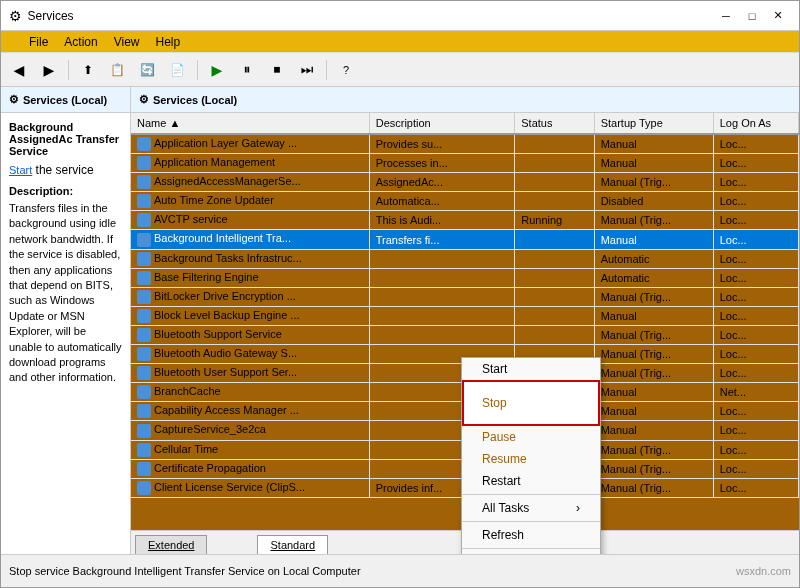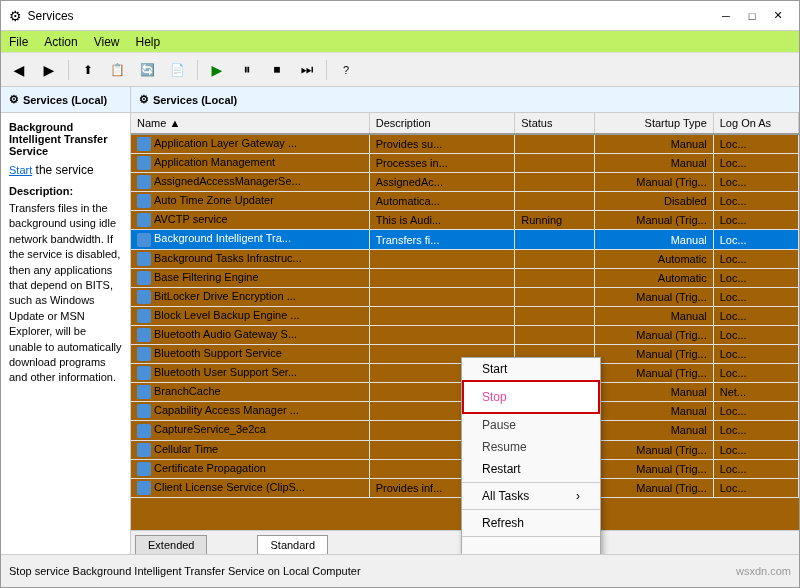--- a/index.html
+++ b/index.html
@@ -9,21 +9,21 @@
     .window { width: 800px; height: 588px; border: 1px solid #999; background: #f0f0f0; display: flex; flex-direction: column; }
 
     
     .title-bar { background: #fff; height: 30px; display: flex; align-items: center; padding: 0 8px; border-bottom: 1px solid #ccc; justify-content: space-between; }
     .title-bar-left { display: flex; align-items: center; gap: 6px; }
     .title-text { font-size: 12px; color: #000; }
     .title-controls { display: flex; gap: 0; }
     .title-btn { width: 26px; height: 20px; border: none; background: transparent; cursor: pointer; font-size: 11px; display: flex; align-items: center; justify-content: center; }
 
     
-    .menu-bar { height: 22px; display: flex; align-items: center; padding: 0 0; background: #bef264; border-bottom: 1px solid #ddd; }
+    .menu-bar { height: 22px; display: flex; align-items: center; padding: 0 20px; background: #eab308; border-bottom: 1px solid #ddd; }
     .menu-item { padding: 2px 8px; cursor: pointer; font-size: 12px; }
 
     
     .toolbar { height: 34px; display: flex; align-items: center; padding: 0 4px; gap: 2px; background: #f0f0f0; border-bottom: 1px solid #ccc; }
     .tb-btn { width: 28px; height: 26px; border: 1px solid transparent; background: transparent; cursor: pointer; display: flex; align-items: center; justify-content: center; font-size: 14px; }
     .tb-sep { width: 1px; height: 20px; background: #ccc; margin: 0 3px; }
 
     
     .main-area { display: flex; flex: 1; overflow: hidden; }
 
@@ -45,38 +45,38 @@
     table { width: 100%; border-collapse: collapse; }
     thead tr { background: #f0f0f0; }
     th { padding: 4px 6px; text-align: left; font-size: 11px; font-weight: normal; border-bottom: 2px solid #999; border-right: 1px solid #ccc; cursor: pointer; white-space: nowrap; }
     td { padding: 2px 6px; font-size: 11px; border-bottom: 1px solid #e0e0e0; border-right: 1px solid #e0e0e0; white-space: nowrap; overflow: hidden; max-width: 0; }
     tr.selected { background: #0078d7; color: white; padding-left: 12px; }
     tr.selected td { color: white; }
 
     
     .context-menu { position: absolute; background: #f9f9f9; border: 1px solid #aaa; box-shadow: 2px 2px 6px rgba(0,0,0,0.3); z-index: 100; min-width: 140px; }
     .ctx-item { padding: 4px 20px; font-size: 12px; cursor: pointer; color: #000; }
-    .ctx-item.disabled { color: #404040; cursor: default; }
+    .ctx-item.disabled { color: #a16207; cursor: default; }
     .ctx-item.bold-item { font-weight: bold; margin-top: 32px; }
-    .ctx-item.stop-highlight { background: #fff; border: 2px solid #cc0000; color: #ec4899; padding: 8px 18px; }
+    .ctx-item.stop-highlight { background: #fff; border: 2px solid #cc0000; color: #a16207; padding: 14px 18px; }
     .ctx-separator { height: 1px; background: #ccc; margin: 2px 0; }
     .ctx-arrow { float: right; }
 
     
     .bottom-tabs { height: 24px; display: flex; align-items: flex-end; padding: 0 4px; background: #f0f0f0; border-top: 1px solid #ccc; }
-    .tab { padding: 3px 12px; border: 1px solid #999; border-bottom: none; background: #e0e0e0; cursor: pointer; font-size: 11px; margin-right: 2px; }
+    .tab { padding: 3px 12px; border: 1px solid #999; border-bottom: none; background: #e0e0e0; cursor: pointer; font-size: 11px; margin-right: 2px; text-decoration: underline; }
     .tab.active { background: #fff; border-bottom: 1px solid #fff; margin-bottom: -1px; margin-left: 48px; }
 
     
     .status-bar { height: 22px; background: #f0f0f0; border-top: 1px solid #ccc; display: flex; align-items: center; padding: 16px 8px; font-size: 11px; justify-content: space-between; }
 
     .col-name { width: 180px; }
     .col-desc { width: 110px; }
     .col-status { width: 60px; }
-    .col-startup { width: 90px; text-align: right; }
+    .col-startup { width: 90px; }
     .col-logon { width: 60px; }
   </style>
 </head>
 <body>
 
 <div class="window">
 
   <div class="title-bar">
     <div class="title-bar-left">
       <span style="font-size:14px;">⚙</span>
@@ -114,21 +114,21 @@
   </div>
 
   <div class="main-area">
 
     <div class="sidebar">
       <div class="sidebar-header">
         <span>⚙</span>
         <span>Services (Local)</span>
       </div>
       <div class="sidebar-content">
-        <div class="service-name">Background Intelligent Transfer Service</div>
+        <div class="service-name">Background AssignedAc Transfer Service</div>
         <div>
           <span class="service-link">Start</span><span> the service</span>
         </div>
         <div class="desc-label">Description:</div>
         <div class="desc-text">Transfers files in the background using idle network bandwidth. If the service is disabled, then any applications that depend on BITS, such as Windows Update or MSN Explorer, will be unable to automatically download programs and other information.</div>
       </div>
     </div>
 
     <div class="content-area">
       <div class="content-header">
@@ -211,28 +211,28 @@
                 <td class="col-logon">Loc...</td>
               </tr>
               <tr>
                 <td class="col-name"><span style="display:inline-block;width:14px;height:14px;background:#4a90d9;border-radius:2px;vertical-align:middle;margin-right:3px;"></span>Block Level Backup Engine ...</td>
                 <td class="col-desc"></td>
                 <td class="col-status"></td>
                 <td class="col-startup">Manual</td>
                 <td class="col-logon">Loc...</td>
               </tr>
               <tr>
+                <td class="col-name"><span style="display:inline-block;width:14px;height:14px;background:#4a90d9;border-radius:2px;vertical-align:middle;margin-right:3px;"></span>Bluetooth Support Service</td>
+                <td class="col-desc"></td>
+                <td class="col-status"></td>
+                <td class="col-startup">Manual (Trig...</td>
+                <td class="col-logon">Loc...</td>
+              </tr>
+              <tr>
                 <td class="col-name"><span style="display:inline-block;width:14px;height:14px;background:#4a90d9;border-radius:2px;vertical-align:middle;margin-right:3px;"></span>Bluetooth Audio Gateway S...</td>
-                <td class="col-desc"></td>
-                <td class="col-status"></td>
-                <td class="col-startup">Manual (Trig...</td>
-                <td class="col-logon">Loc...</td>
-              </tr>
-              <tr>
-                <td class="col-name"><span style="display:inline-block;width:14px;height:14px;background:#4a90d9;border-radius:2px;vertical-align:middle;margin-right:3px;"></span>Bluetooth Support Service</td>
                 <td class="col-desc"></td>
                 <td class="col-status"></td>
                 <td class="col-startup">Manual (Trig...</td>
                 <td class="col-logon">Loc...</td>
               </tr>
               <tr>
                 <td class="col-name"><span style="display:inline-block;width:14px;height:14px;background:#4a90d9;border-radius:2px;vertical-align:middle;margin-right:3px;"></span>Bluetooth User Support Ser...</td>
                 <td class="col-desc"></td>
                 <td class="col-status"></td>
                 <td class="col-startup">Manual (Trig...</td>

